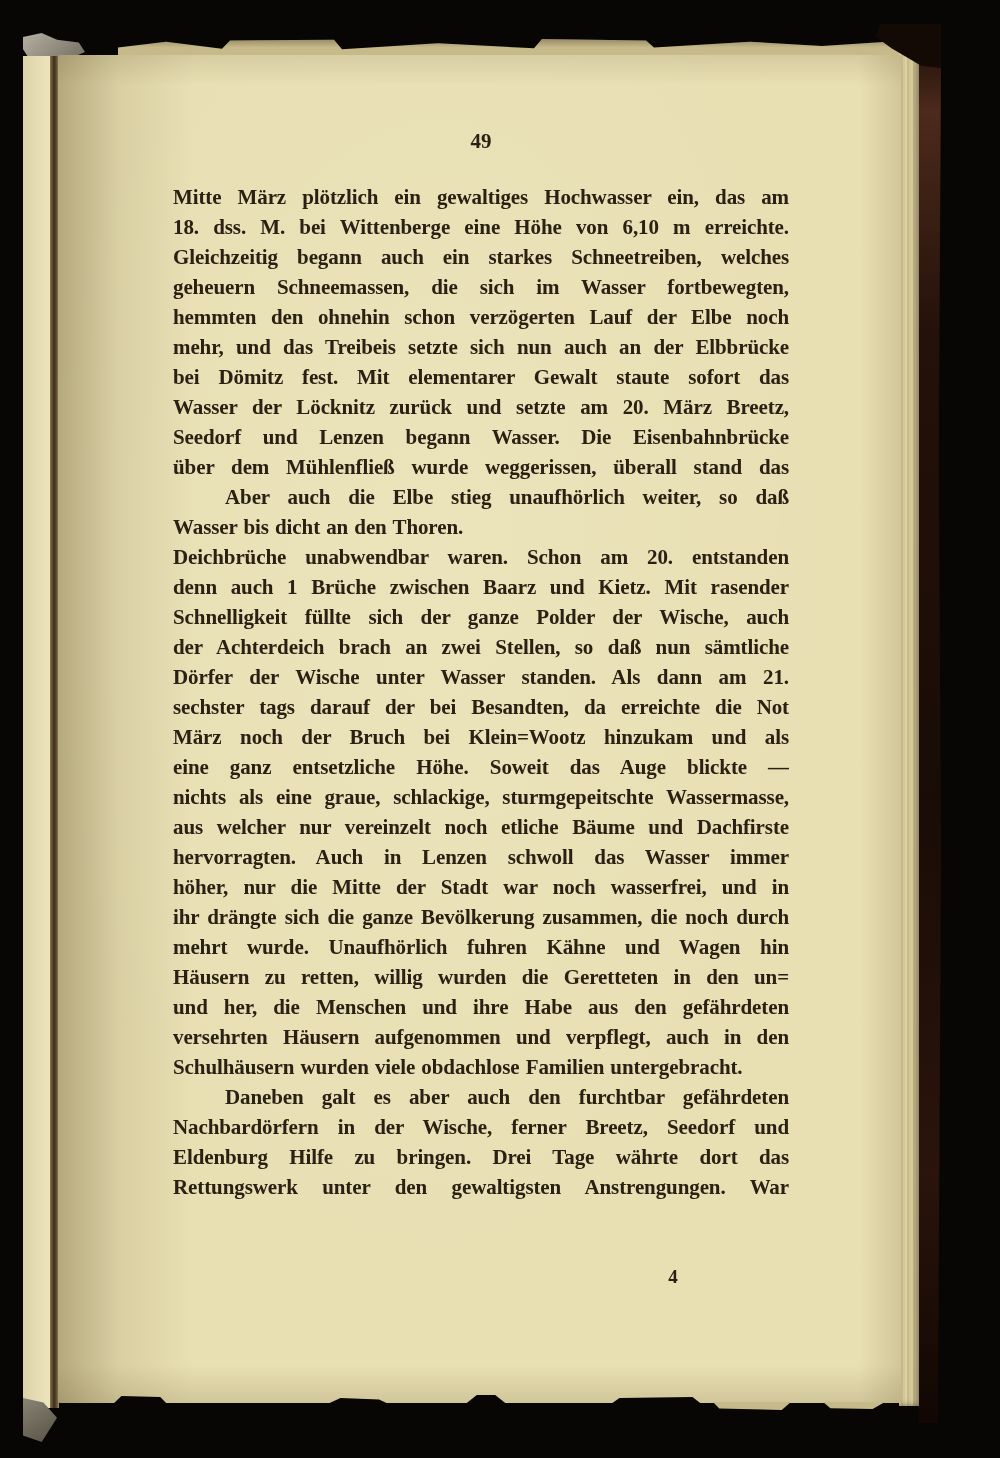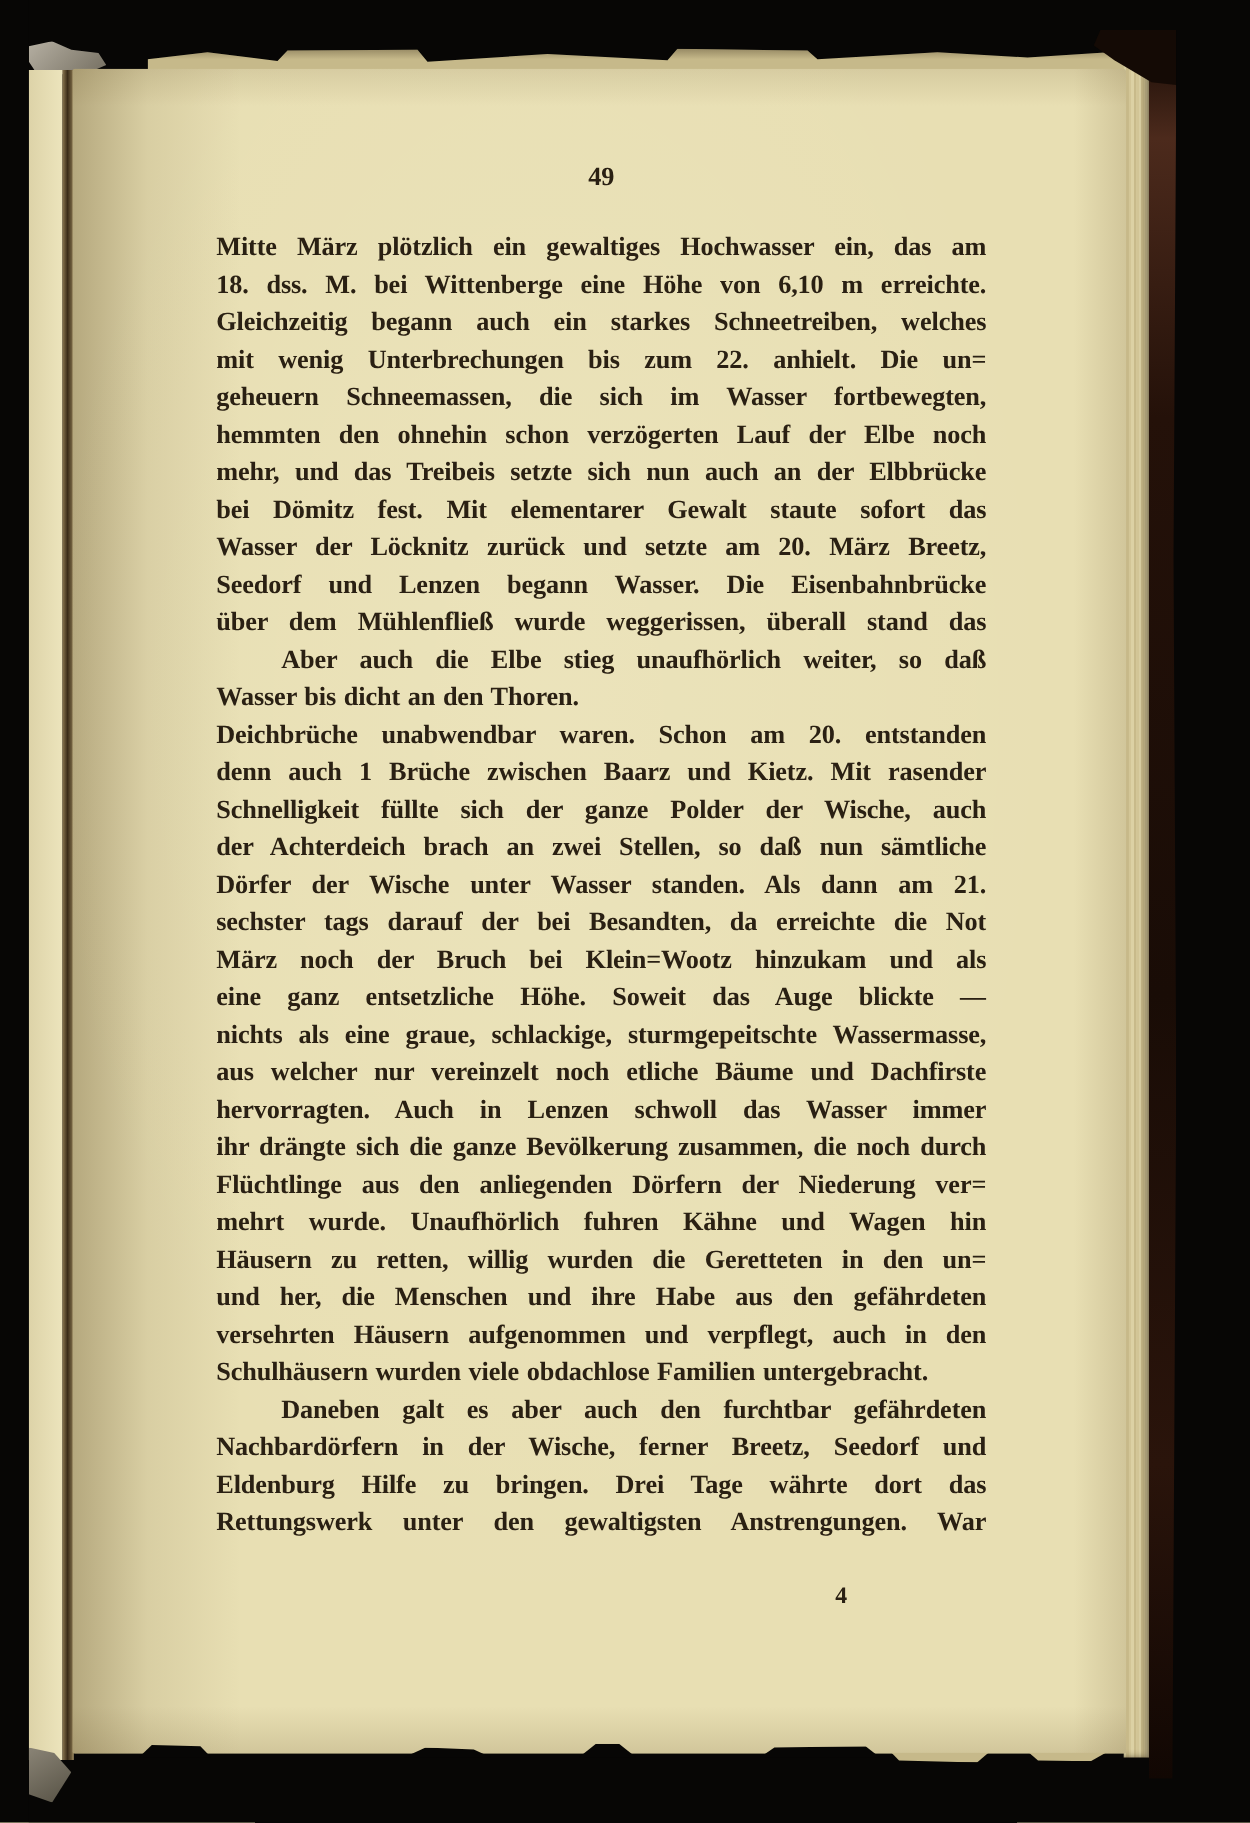--- a/index.html
+++ b/index.html
@@ -132,43 +132,42 @@
   <div class="cover-edge"></div>
   <div class="prev-page"></div>
   <div class="gutter"></div>
 
   <div class="main-page">
     <div class="page-number">49</div>
     <div class="text-block">
         <div class="line">Mitte März plötzlich ein gewaltiges Hochwasser ein, das am</div>
         <div class="line">18. dss. M. bei Wittenberge eine Höhe von 6,10 m erreichte.</div>
         <div class="line">Gleichzeitig begann auch ein starkes Schneetreiben, welches</div>
-        <div class="line">mit wenig Unterbrechungen bis zum 22. anhielt. Die un=</div>
         <div class="line">geheuern Schneemassen, die sich im Wasser fortbewegten,</div>
         <div class="line">hemmten den ohnehin schon verzögerten Lauf der Elbe noch</div>
         <div class="line">mehr, und das Treibeis setzte sich nun auch an der Elbbrücke</div>
         <div class="line">bei Dömitz fest. Mit elementarer Gewalt staute sofort das</div>
         <div class="line">Wasser der Löcknitz zurück und setzte am 20. März Breetz,</div>
         <div class="line">Seedorf und Lenzen begann Wasser. Die Eisenbahnbrücke</div>
         <div class="line">über dem Mühlenfließ wurde weggerissen, überall stand das</div>
         <div class="line indent">Aber auch die Elbe stieg unaufhörlich weiter, so daß</div>
         <div class="line no-justify">Wasser bis dicht an den Thoren.</div>
         <div class="line">Deichbrüche unabwendbar waren. Schon am 20. entstanden</div>
         <div class="line">denn auch 1 Brüche zwischen Baarz und Kietz. Mit rasender</div>
         <div class="line">Schnelligkeit füllte sich der ganze Polder der Wische, auch</div>
         <div class="line">der Achterdeich brach an zwei Stellen, so daß nun sämtliche</div>
         <div class="line">Dörfer der Wische unter Wasser standen. Als dann am 21.</div>
         <div class="line">sechster tags darauf der bei Besandten, da erreichte die Not</div>
         <div class="line">März noch der Bruch bei Klein=Wootz hinzukam und als</div>
         <div class="line">eine ganz entsetzliche Höhe. Soweit das Auge blickte —</div>
         <div class="line">nichts als eine graue, schlackige, sturmgepeitschte Wassermasse,</div>
         <div class="line">aus welcher nur vereinzelt noch etliche Bäume und Dachfirste</div>
         <div class="line">hervorragten. Auch in Lenzen schwoll das Wasser immer</div>
+        <div class="line">höher, nur die Mitte der Stadt war noch wasserfrei, und in</div>
         <div class="line">ihr drängte sich die ganze Bevölkerung zusammen, die noch durch</div>
-        <div class="line">Flüchtlinge aus den anliegenden Dörfern der Niederung ver=</div>
         <div class="line">mehrt wurde. Unaufhörlich fuhren Kähne und Wagen hin</div>
         <div class="line">Häusern zu retten, willig wurden die Geretteten in den un=</div>
         <div class="line">und her, die Menschen und ihre Habe aus den gefährdeten</div>
         <div class="line">versehrten Häusern aufgenommen und verpflegt, auch in den</div>
         <div class="line no-justify">Schulhäusern wurden viele obdachlose Familien untergebracht.</div>
         <div class="line indent">Daneben galt es aber auch den furchtbar gefährdeten</div>
         <div class="line">Nachbardörfern in der Wische, ferner Breetz, Seedorf und</div>
         <div class="line">Eldenburg Hilfe zu bringen. Drei Tage währte dort das</div>
         <div class="line">Rettungswerk unter den gewaltigsten Anstrengungen. War</div>
       </div>

